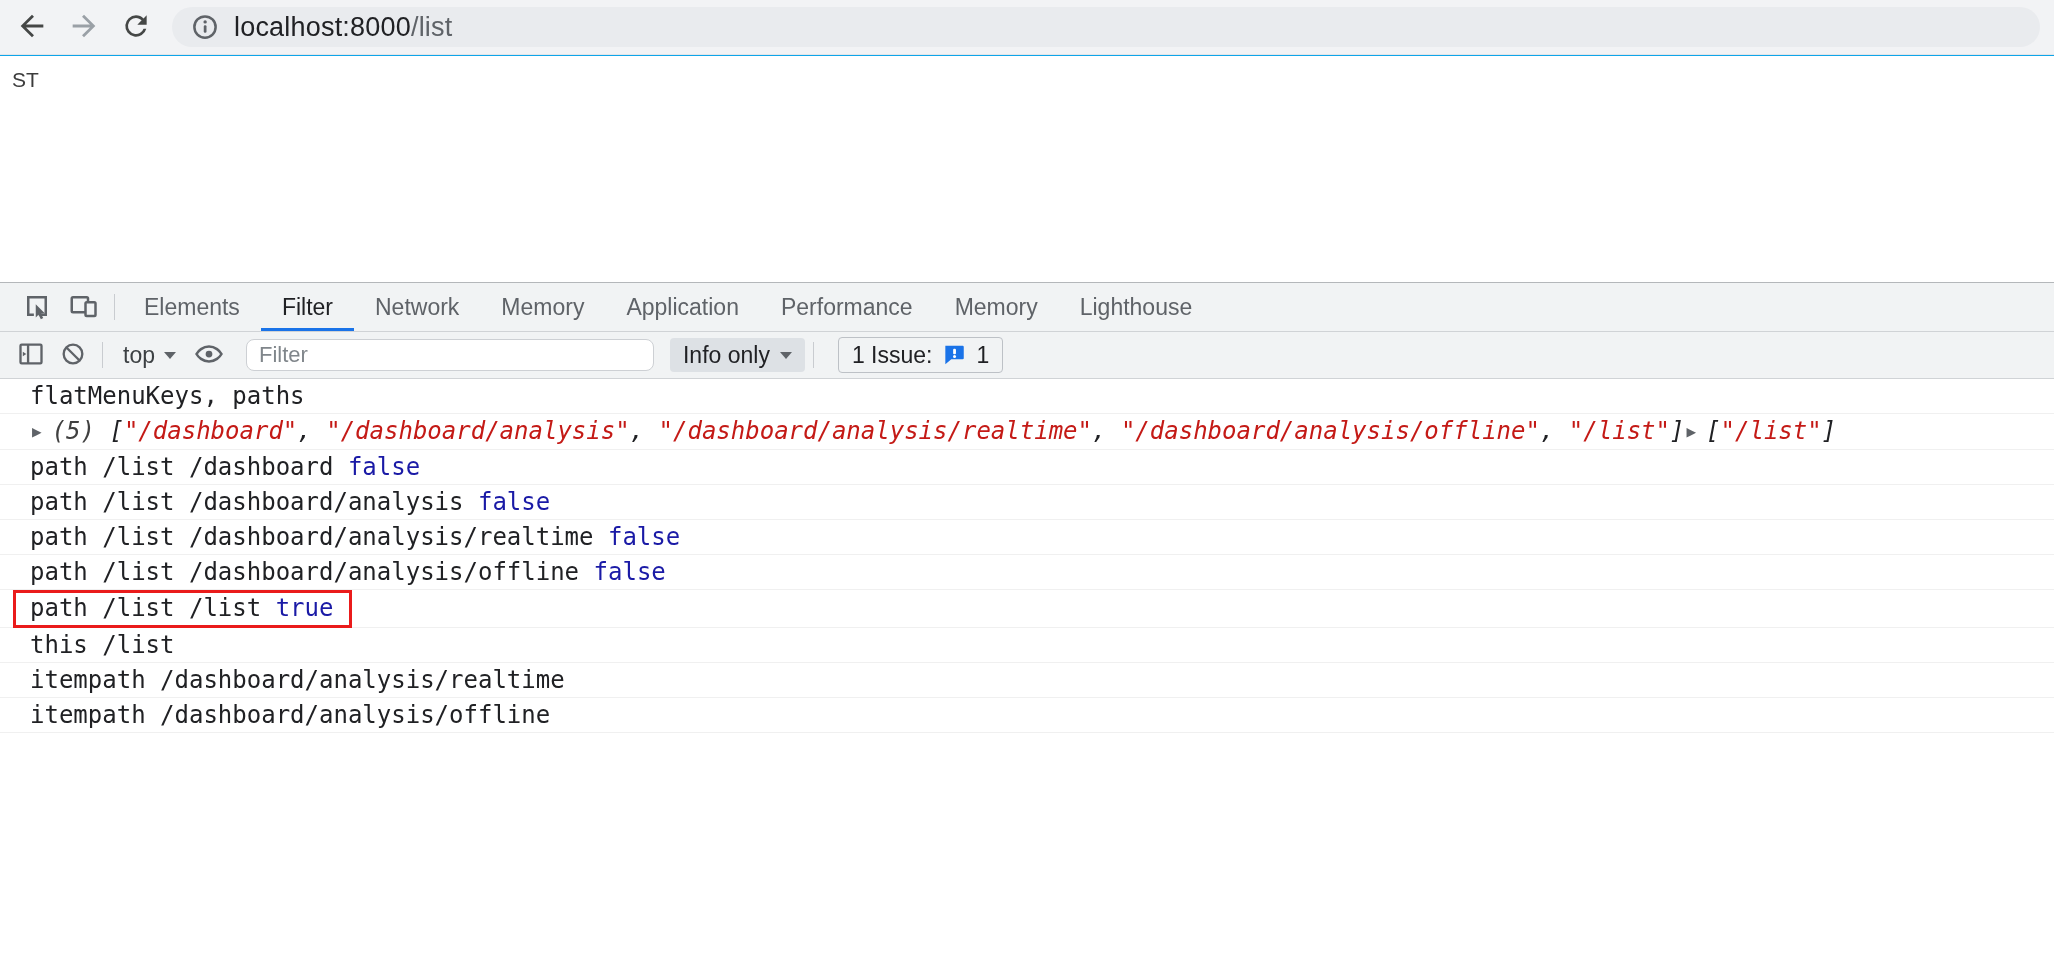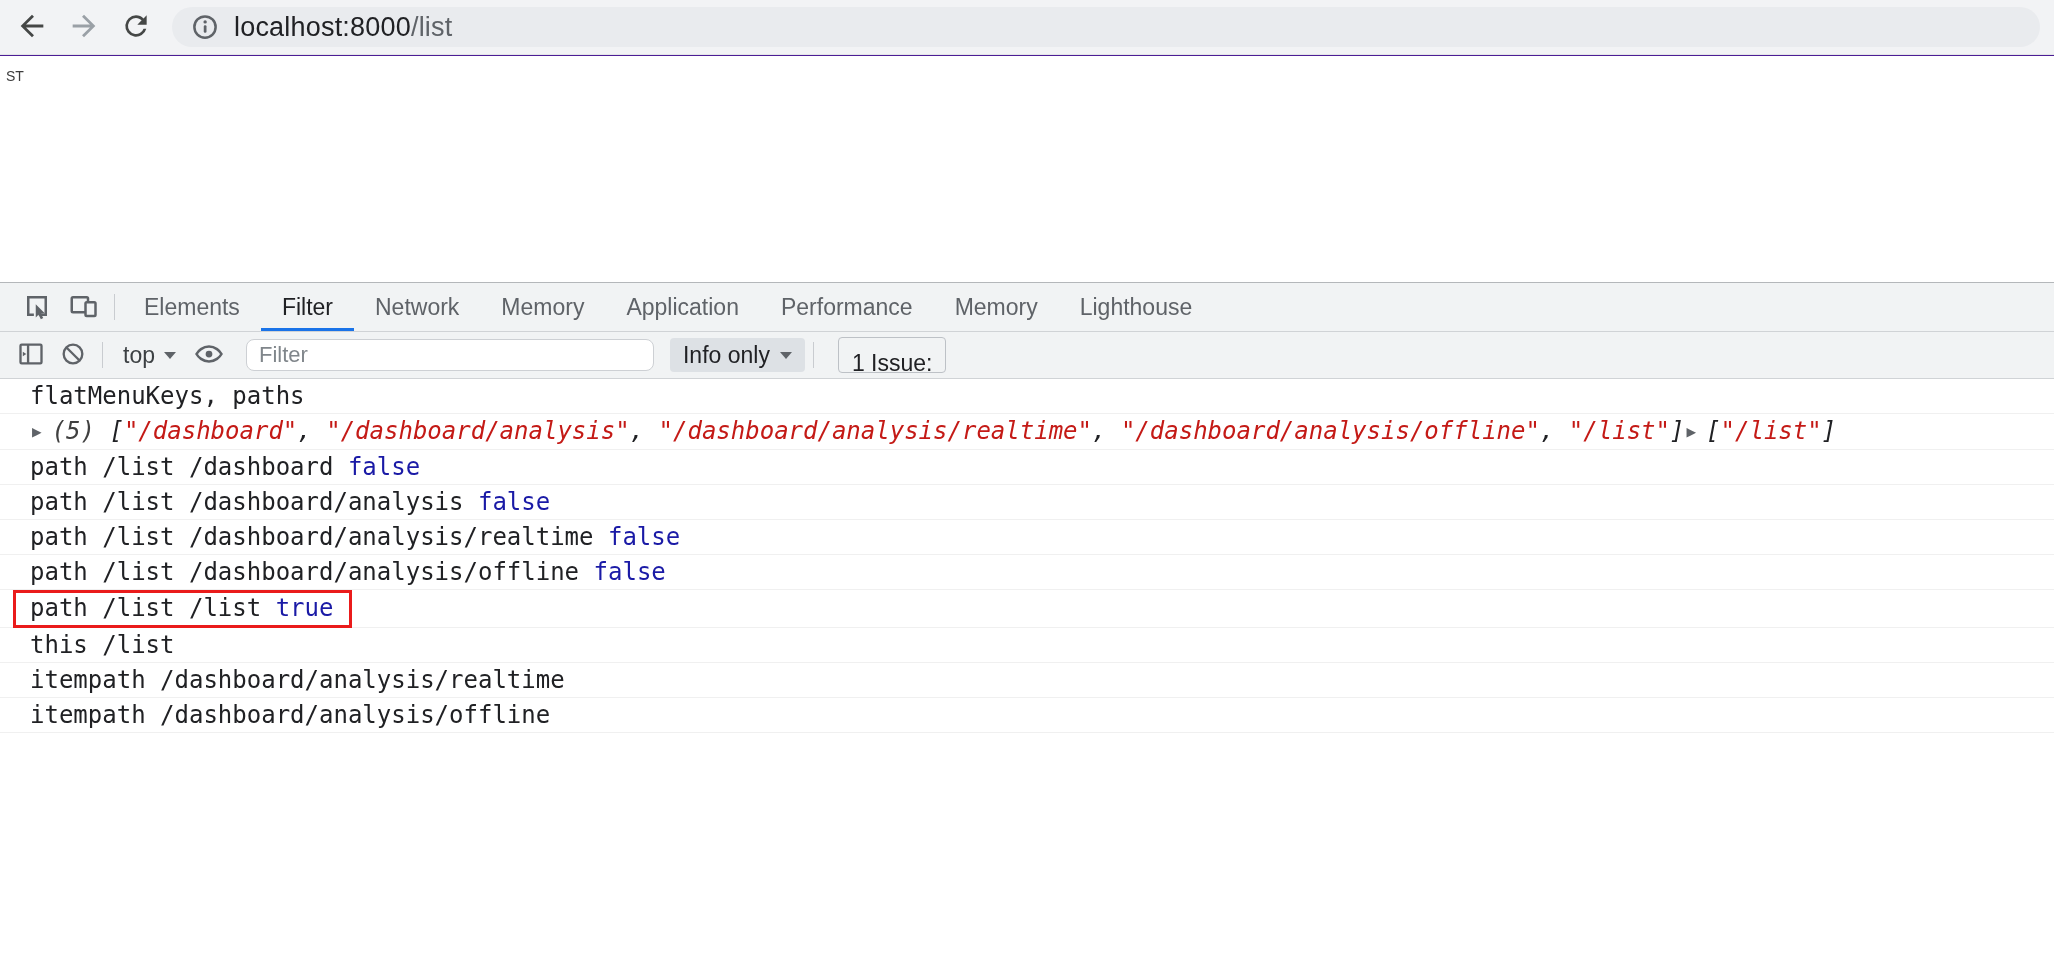--- a/index.html
+++ b/index.html
@@ -1,20 +1,20 @@
 <!DOCTYPE html>
 <html style="--menu_bg: #001529; --menu_selected_bg: #1890ff; --devtools_accent: #1a73e8; --boolean_text: #1a1aa6; --string_text: #c41a16; --annotation_box: #ea1b1b;"><head>
 <meta charset="utf-8">
 <style>
   * { box-sizing: border-box; margin: 0; padding: 0; }
   html,body { background:#fff; }
   body { font-family: "Liberation Sans", sans-serif; }
   button { border:none; background:transparent; padding:0; cursor:pointer; }
 
-  .screen { position:relative; width:2054px; height:956px; background:#4c1d95; overflow:hidden; }
+  .screen { position:relative; width:2054px; height:956px; background:#0ea5e9; overflow:hidden; }
 
   
   .browser-bar {
     position:absolute; top:0; left:0; right:0; height:55px;
     background:#f2f3f5; border-bottom:1px solid #e3e5e8;
     display:flex; align-items:center; padding:0 14px 0 6px;
   }
   .nav-btn { width:52px; height:46px; display:flex; align-items:center; justify-content:center; border-radius:50%; }
   .omnibox {
     flex:1; height:40px; margin-left:10px; border-radius:20px;
@@ -28,21 +28,21 @@
   .menu { width:290px; }
   .submenu-title {
     height:80px; background:var(--menu_bg,#001529); color:rgba(255,255,255,.88);
     display:flex; align-items:center; justify-content:space-between;
     padding:0 26px; font-size:27px;
   }
   .menu-item.selected {
     height:62px; background:var(--menu_selected_bg,#1890ff); color:#fff;
     display:flex; align-items:center; padding:0 26px; font-size:27px;
   }
-  .page-text { margin:12px 0 0 6px; font-size:14px; color:#3c3c3c; }
+  .page-text { margin:12px 0 0 12px; font-size:21px; color:#3c3c3c; }
 
   
   .devtools { position:absolute; top:282px; left:0; right:0; bottom:0; border-top:1px solid #b4b7ba; background:#fff; }
   .dt-tabbar {
     height:49px; background:#f1f3f4; border-bottom:1px solid #d0d3d6;
     display:flex; align-items:center; padding-left:14px;
   }
   .dt-iconbtn { width:46px; height:100%; display:flex; align-items:center; justify-content:center; }
   .vsep { width:1px; height:26px; background:#c9ccd0; margin:0 8px; }
   .dt-tab { padding:0 21px; font-size:23px; color:#5f6368; height:100%; display:flex; align-items:center; cursor:pointer; white-space:nowrap; }
@@ -59,22 +59,22 @@
     width:408px; height:32px; margin-left:16px; border:1px solid #cdd0d4; border-radius:8px;
     font-size:22px; padding:0 12px; color:#202124; background:#fff;
     font-family:"Liberation Sans", sans-serif;
   }
   .filter::placeholder { color:#80868b; }
   .levels {
     margin-left:16px; background:#dde1e5; border-radius:4px; height:34px;
     display:flex; align-items:center; gap:10px; padding:0 13px; font-size:23px; color:#202124; cursor:pointer; white-space:nowrap;
   }
   .issues {
-    margin-left:16px; display:flex; align-items:center; gap:9px; height:36px; padding:12px 13px;
-    border:1px solid #bdc1c6; border-radius:4px; background:#f1f3f4; font-size:23px; color:#202124; white-space:nowrap;flex-direction:column;
+    margin-left:16px; display:flex; align-items:center; gap:9px; height:36px; padding:0 13px;
+    border:1px solid #bdc1c6; border-radius:4px; background:#f1f3f4; font-size:23px; color:#202124; white-space:nowrap;
   }
 
   .console-messages { position:absolute; top:96px; left:0; right:0; bottom:0; background:#fff; overflow:hidden; }
   .console-row {
     padding:3px 10px 3px 30px; line-height:28px; border-bottom:1px solid #f0f0f0;
     font-family:"DejaVu Sans Mono", monospace; font-size:24px; color:#202124; white-space:nowrap;
   }
   .seg-plain   { color:#202124; }
   .seg-boolean { color:var(--boolean_text,#1a1aa6); }
   .seg-string  { color:var(--string_text,#c41a16); font-style:italic; }

